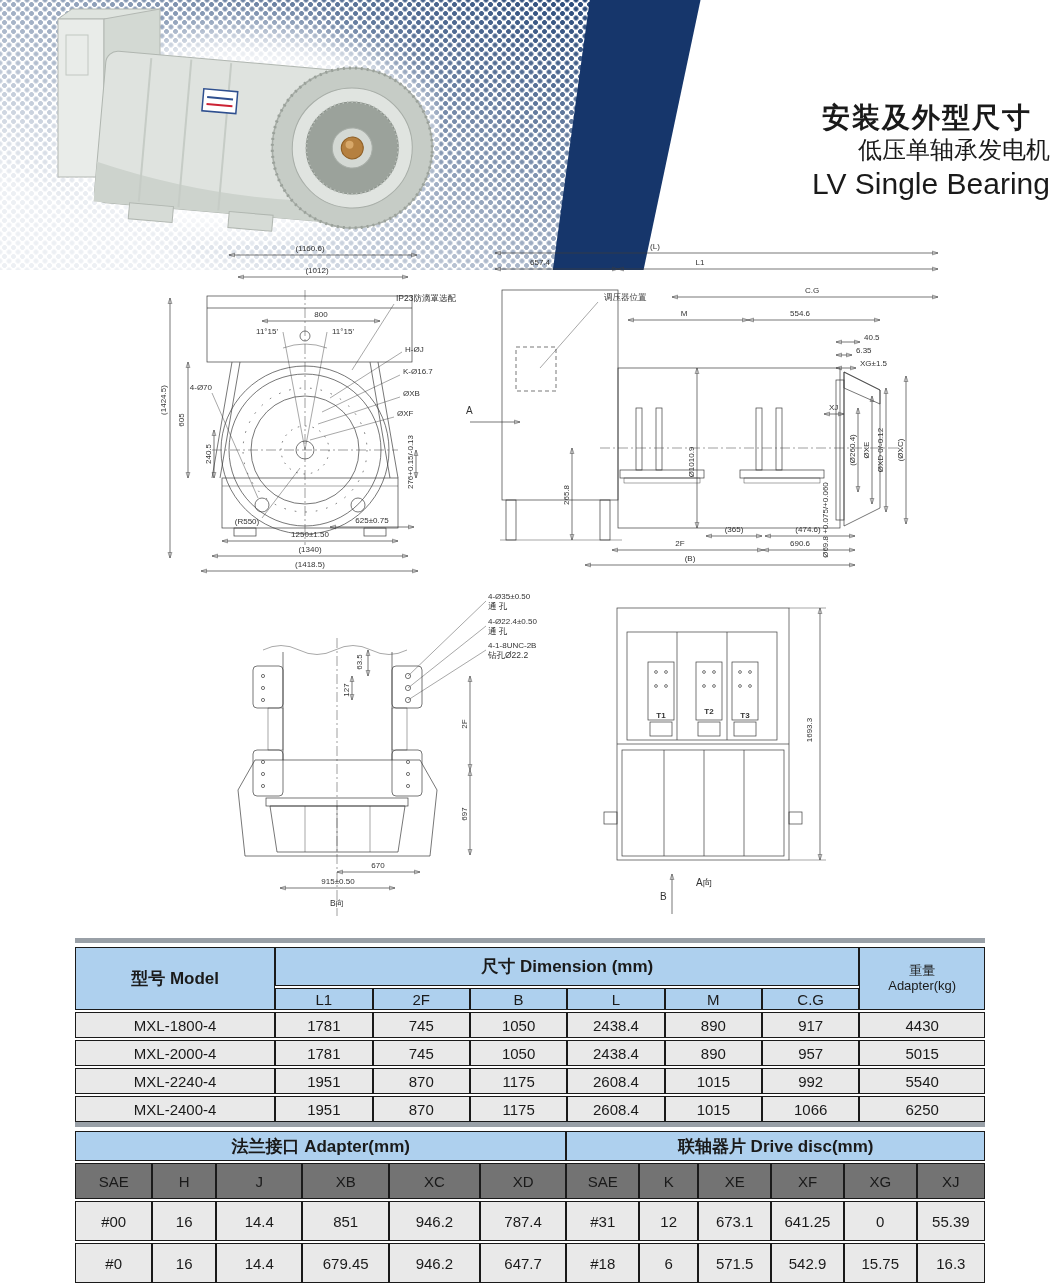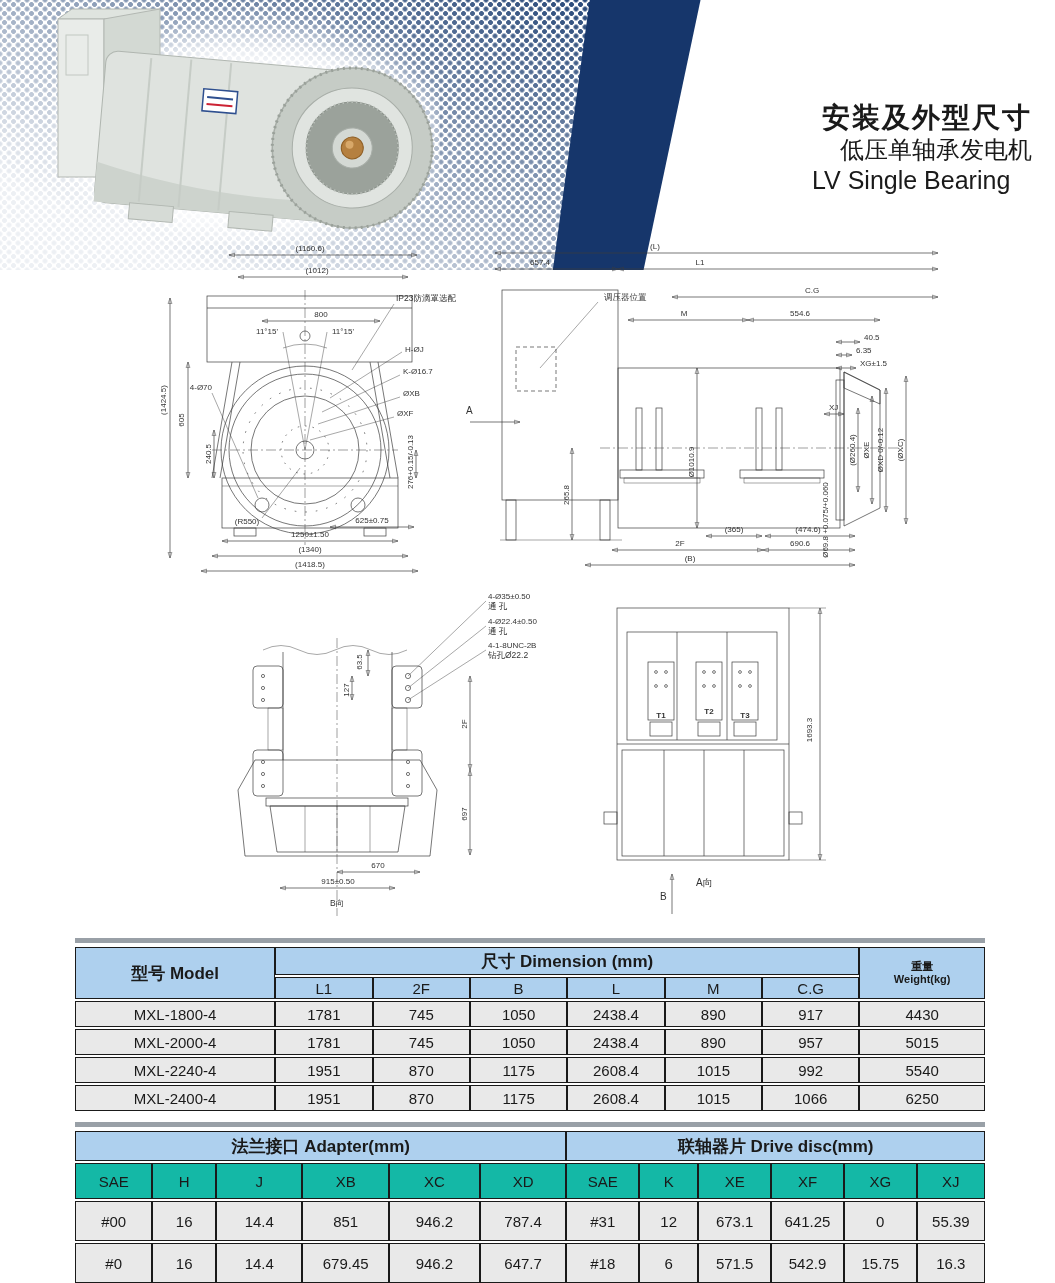--- a/index.html
+++ b/index.html
@@ -16,44 +16,44 @@
   .dots::after{content:'';position:absolute;inset:0;
     background:linear-gradient(205deg,rgba(255,255,255,0) 25%,rgba(255,255,255,.92) 88%);}
   .navy-slab{position:absolute;inset:0;background:#16366b;
     clip-path:polygon(55.9% 0,66.4% 0,61% 100%,52.4% 100%);}
   .genph{position:absolute;left:50px;top:5px;}
   
   .titleblock{position:absolute;left:812px;top:100px;line-height:1.25;}
   .tb1{font-size:28px;font-weight:bold;letter-spacing:2px;margin-left:10px;}
   .tb2{font-size:25px;font-weight:bold;}
   .tb3{font-size:24px;text-align:right;}
-  .tb4{font-size:25px;}
+  .tb4{font-size:30px;}
   
   svg.draw{position:absolute;left:0;top:0;}
   svg.draw line,svg.draw path,svg.draw rect,svg.draw circle{stroke:#3c3c3c;stroke-width:.7;fill:none;}
   svg.draw text{font-family:"Liberation Sans",sans-serif;font-size:8px;fill:#333;stroke:none;}
   svg.draw text.zh{font-size:8.5px;}
   svg.draw text.big{font-size:10px;}
   svg.draw .dim{marker-start:url(#arS);marker-end:url(#arE);}
   svg.draw .cl{stroke-dasharray:10 3 2 3;stroke-width:.5;}
   svg.draw .thin{stroke-width:.45;}
   
   .tblwrap{position:absolute;width:910px;}
   .t1pos{left:75px;top:938px;}
   .t2pos{left:75px;top:1122px;}
   .tbar{height:5px;background:#99a0a7;margin-bottom:2px;}
   table.tbl{width:100%;border-collapse:separate;border-spacing:0 2px;table-layout:fixed;}
   table.tbl td{border:1px solid #1a1a1a;text-align:center;vertical-align:middle;
     font-size:15px;background:#e9e9e9;padding:1px 2px;overflow:hidden;}
   table.tbl td.bluehd{background:#aed0ee;font-weight:bold;font-size:17px;}
   table.tbl td.subhd{background:#aed0ee;font-size:15px;font-weight:normal;}
-  table.tbl td.whitehd{background:#14b8a6;font-size:15px;}
-  .r-h1{height:28px;} .r-h2{height:22px;} .r-d{height:26px;}
+  table.tbl td.whitehd{background:#737373;font-size:15px;}
+  .r-h1{height:39px;} .r-h2{height:22px;} .r-d{height:26px;}
   .r2-h1{height:30px;margin-left:32px;} .r2-h2{height:36px;} .r2-d{height:40px;}
-  .wh span{display:block;line-height:1.15;font-weight:bold;font-size:11px;}
+  .wh span{display:block;line-height:1.15;font-weight:normal;font-size:13px;}
 </style>
 </head>
 <body>
 
 <div class="page">
 
   <div class="hero">
     <div class="dots"></div>
     <div class="navy-slab"></div>
     <svg class="genph" width="390" height="240" viewBox="0 0 390 240">
@@ -364,21 +364,21 @@
           <col style="width:10.7%">
           <col style="width:10.7%">
           <col style="width:13.8%">
       </colgroup>
       <tbody>
           <tr class="r-h1">
         <td rowspan="2" class="bluehd">型号  Model</td>
         <td colspan="6" class="bluehd">尺寸 Dimension (mm)</td>
         <td rowspan="2" class="bluehd wh">
           <span>重量</span>
-          <span>Weight(kg)</span>
+          <span>Adapter(kg)</span>
         </td>
       </tr>
       <tr class="r-h2">
         <td class="subhd">L1</td>
         <td class="subhd">2F</td>
         <td class="subhd">B</td>
         <td class="subhd">L</td>
         <td class="subhd">M</td>
         <td class="subhd">C.G</td>
       </tr>

